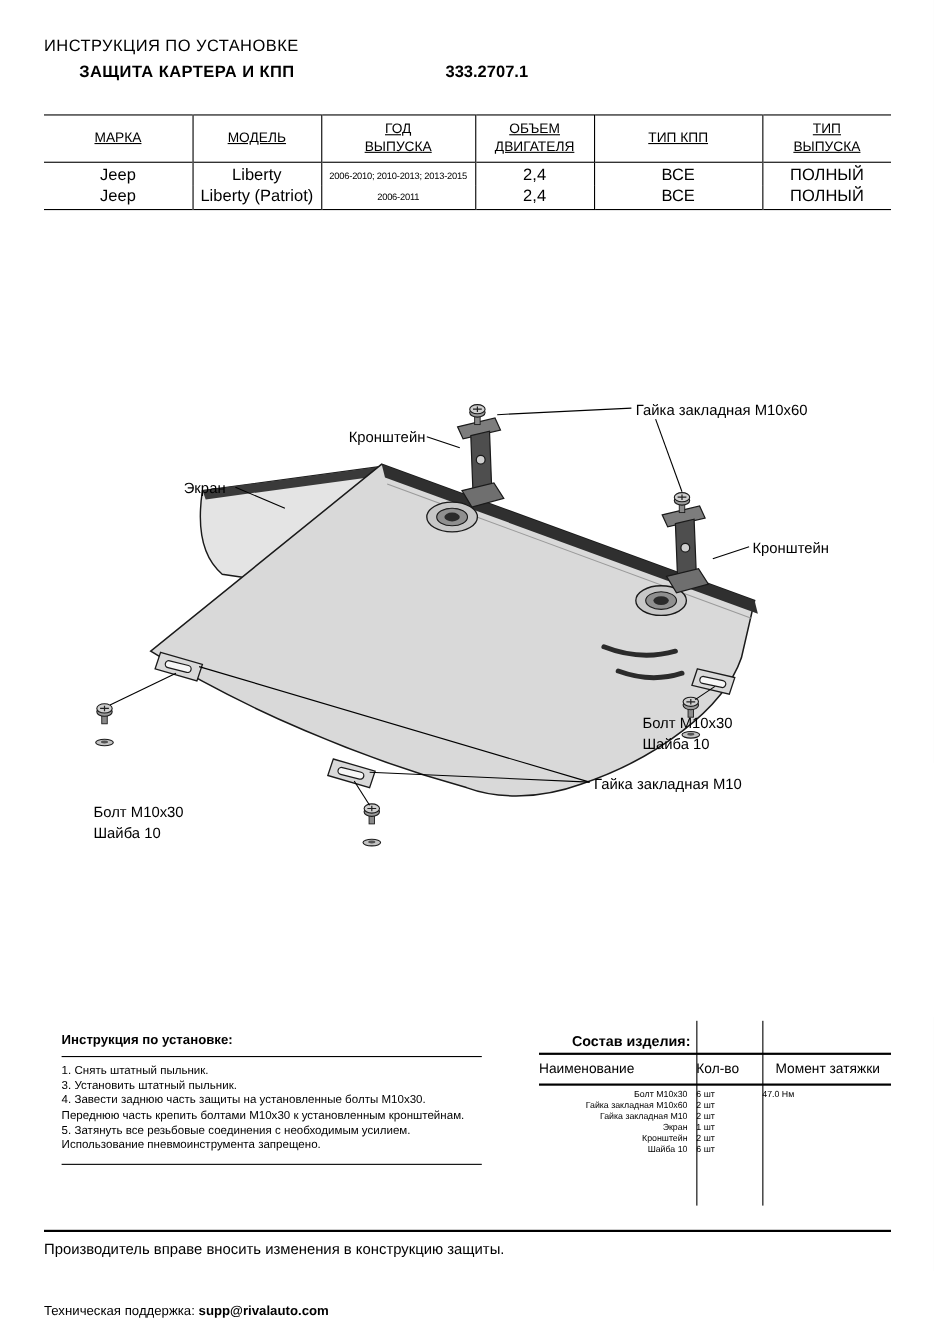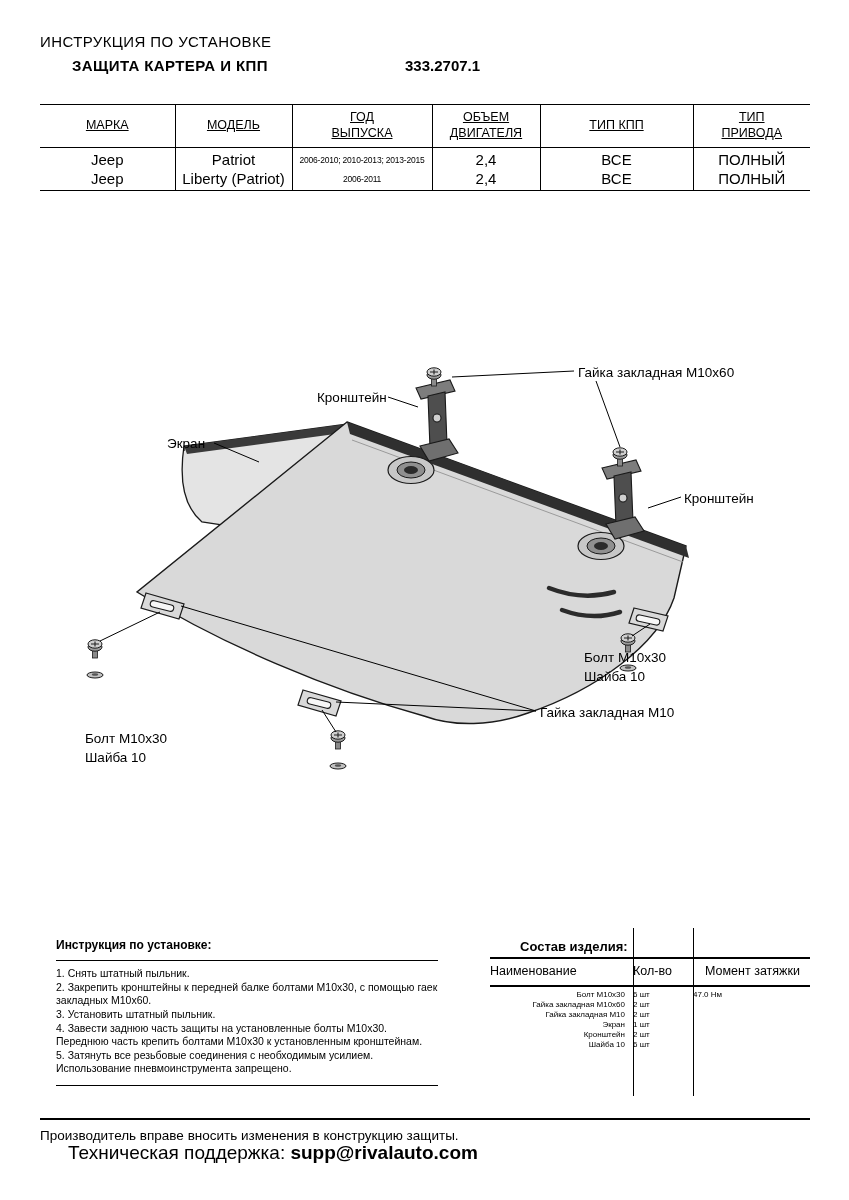--- a/index.html
+++ b/index.html
@@ -51,21 +51,21 @@
   .components .comp-rows { position:absolute; left:0; top:62px; width:320px; }
   .components .comp-row { display:flex; height:10px; }
   .components .comp-row div { font-size:8px; line-height:10px; }
   .components .c-name   { width:143px; text-align:right; padding-right:8px; }
   .components .c-qty    { width:60px; text-align:left; }
   .components .c-torque { width:117px; text-align:left; }
 
   
   .footer-rule { position:absolute; left:40px; top:1118px; width:770px; height:1.5px; background:#000; }
   .footer-line1 { position:absolute; left:40px; top:1128px; font-size:13.5px; }
-  .footer-line2 { position:absolute; left:40px; top:1142px; font-size:19px;margin-left:28px; }
+  .footer-line2 { position:absolute; left:40px; top:1184px; font-size:12px; }
   .footer-line2 .email { font-weight:bold; }
 </style>
 </head>
 <body>
 
 <div class="page">
 
   <div class="hdr-line1">ИНСТРУКЦИЯ ПО УСТАНОВКЕ</div>
   <div class="hdr-line2">ЗАЩИТА КАРТЕРА И КПП</div>
   <div class="hdr-part">333.2707.1</div>
@@ -82,27 +82,27 @@
     <thead>
       <tr>
         <th>МАРКА</th>
         <th>МОДЕЛЬ</th>
         <th>ГОД
 ВЫПУСКА</th>
         <th>ОБЪЕМ
 ДВИГАТЕЛЯ</th>
         <th>ТИП КПП</th>
         <th>ТИП
-ПРИВОДА</th>
+ВЫПУСКА</th>
       </tr>
     </thead>
     <tbody>
       <tr>
         <td>Jeep</td>
-        <td>Patriot</td>
+        <td>Liberty</td>
         <td class="small">2006-2010; 2010-2013; 2013-2015</td>
         <td>2,4</td>
         <td>ВСЕ</td>
         <td>ПОЛНЫЙ</td>
       </tr>
       <tr>
         <td>Jeep</td>
         <td>Liberty (Patriot)</td>
         <td class="small">2006-2011</td>
         <td>2,4</td>
@@ -210,21 +210,20 @@
   <div class="callout" style="left:540px;top:703px">Гайка закладная М10</div>
   <div class="callout" style="left:85px;top:729px">
     <div>Болт М10х30</div>
     <div>Шайба 10</div>
   </div>
 
   <div class="instructions">
     <div class="ins-title">Инструкция по установке:</div>
     <div class="steps">
       <div class="step">1. Снять штатный пыльник.</div>
-      <div class="step">2. Закрепить кронштейны к передней балке болтами М10х30, с помощью гаек закладных М10х60.</div>
       <div class="step">3. Установить штатный пыльник.</div>
       <div class="step">4. Завести заднюю часть защиты на установленные болты М10х30. Переднюю часть крепить болтами М10х30 к установленным кронштейнам.</div>
       <div class="step">5. Затянуть все резьбовые соединения с необходимым усилием. Использование пневмоинструмента запрещено.</div>
     </div>
   </div>
 
   <div class="components">
     <div class="comp-title">Состав изделия:</div>
     <div class="hline hline1"></div>
     <div class="hdr-cell hc1">Наименование</div>

